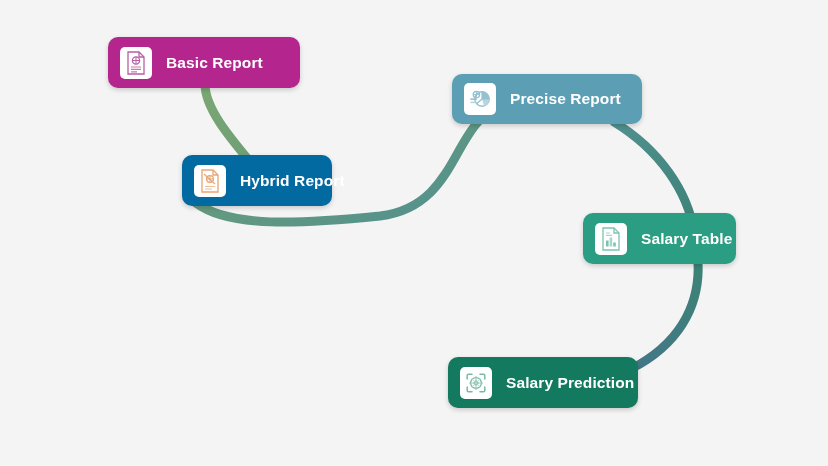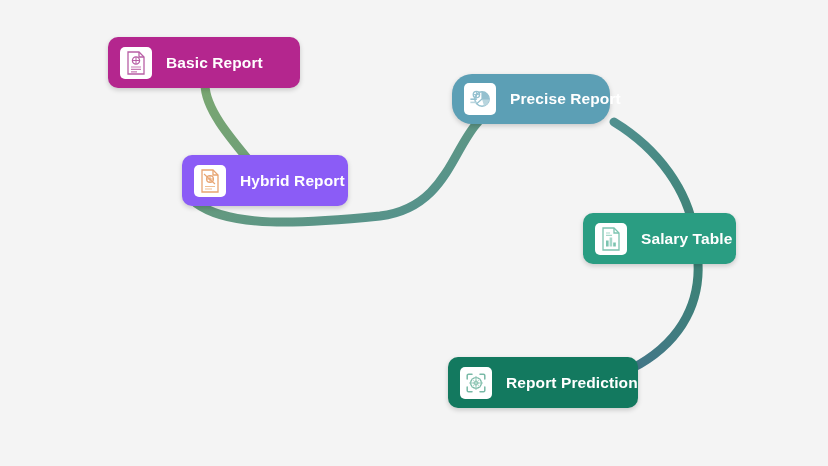--- a/index.html
+++ b/index.html
@@ -100,35 +100,35 @@
         <path d="M3 1 H14 L19 6 V23 H3 Z" fill="#ffffff" stroke="#b85fa5" stroke-width="1.3"></path>
         <path d="M14 1 V6 H19" fill="none" stroke="#b85fa5" stroke-width="1.3"></path>
         <circle cx="11" cy="9.5" r="3.6" fill="none" stroke="#b85fa5" stroke-width="1.3"></circle>
         <path d="M7.4 9.5 H14.6 M11 5.9 V13.1" stroke="#b85fa5" stroke-width="1"></path>
         <path d="M6 16 H16 M6 18.4 H16 M6 20.8 H12" stroke="#c77ab3" stroke-width="1.2"></path>
       </svg>
     </span>
     <span class="node-label">Basic Report</span>
   </div>
 
-  <div class="node" style="left:182px; top:155px; width:166px; height:51px; background:#8b5cf6;">
+  <div class="node" style="left:182px; top:155px; width:150px; height:51px; background:#0369a1;">
     <span class="node-icon">
       <svg width="22" height="24" viewBox="0 0 22 24">
         <path d="M3 1 H14 L19 6 V23 H3 Z" fill="#ffffff" stroke="#e8a572" stroke-width="1.3"></path>
         <path d="M14 1 V6 H19" fill="none" stroke="#e8a572" stroke-width="1.3"></path>
         <circle cx="11" cy="10" r="3.4" fill="none" stroke="#e8a572" stroke-width="1.3"></circle>
         <path d="M11 6.6 V13.4 M7.6 10 H14.4" stroke="#e8a572" stroke-width="1"></path>
         <path d="M5 5 L16 15" stroke="#e8a572" stroke-width="1.1"></path>
         <path d="M6 17.5 H16 M6 20 H13" stroke="#f0bd92" stroke-width="1.2"></path>
       </svg>
     </span>
     <span class="node-label">Hybrid Report</span>
   </div>
 
-  <div class="node" style="left:452px; top:74px; width:158px; height:50px; background:#5c9fb5;border-radius:20px;">
+  <div class="node" style="left:452px; top:74px; width:190px; height:50px; background:#5c9fb5;">
     <span class="node-icon">
       <svg width="24" height="24" viewBox="0 0 24 24">
         <path d="M14 12 m-7.2 0 a7.2 7.2 0 1 0 14.4 0 a7.2 7.2 0 1 0 -14.4 0" fill="none" stroke="#94c0cf" stroke-width="1.4"></path>
         <path d="M14 12 L14 4.8 A7.2 7.2 0 0 1 21.2 12 Z" fill="#94c0cf"></path>
         <path d="M14 12 L21.2 12 A7.2 7.2 0 0 1 16 18.9 Z" fill="#b9d5de"></path>
         <path d="M14 12 L14 4.8 M14 12 L21.2 12 M14 12 L8.6 16.8" stroke="#94c0cf" stroke-width="1.2"></path>
         <rect x="2.4" y="11.4" width="6.4" height="1.6" fill="#94c0cf"></rect>
         <rect x="2.4" y="14.6" width="6.4" height="1.6" fill="#b9d5de"></rect>
         <circle cx="8.4" cy="7.6" r="3.2" fill="none" stroke="#94c0cf" stroke-width="1.3"></circle>
         <path d="M8.4 4.4 V10.8 M5.2 7.6 H11.6" stroke="#94c0cf" stroke-width="1"></path>
@@ -157,16 +157,16 @@
         <path d="M3.2 8 V4.6 A1.4 1.4 0 0 1 4.6 3.2 H8" fill="none" stroke="#78b9a6" stroke-width="1.5" stroke-linecap="round"></path>
         <path d="M16 3.2 H19.4 A1.4 1.4 0 0 1 20.8 4.6 V8" fill="none" stroke="#78b9a6" stroke-width="1.5" stroke-linecap="round"></path>
         <path d="M20.8 16 V19.4 A1.4 1.4 0 0 1 19.4 20.8 H16" fill="none" stroke="#78b9a6" stroke-width="1.5" stroke-linecap="round"></path>
         <path d="M8 20.8 H4.6 A1.4 1.4 0 0 1 3.2 19.4 V16" fill="none" stroke="#78b9a6" stroke-width="1.5" stroke-linecap="round"></path>
         <circle cx="12" cy="12" r="5.4" fill="none" stroke="#78b9a6" stroke-width="1.3"></circle>
         <circle cx="12" cy="12" r="1.9" fill="none" stroke="#78b9a6" stroke-width="1.2"></circle>
         <path d="M12 5 V19 M5 12 H19" stroke="#9ccdbe" stroke-width="1.1"></path>
         <path d="M7.8 7.8 L16.2 16.2 M16.2 7.8 L7.8 16.2" stroke="#b4dacd" stroke-width="0.9"></path>
       </svg>
     </span>
-    <span class="node-label">Report Prediction</span>
+    <span class="node-label">Salary Prediction</span>
   </div>
 
 </div>
 
 </body></html>

